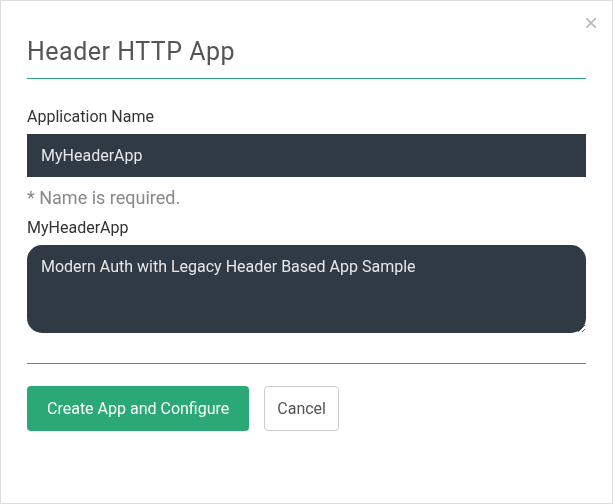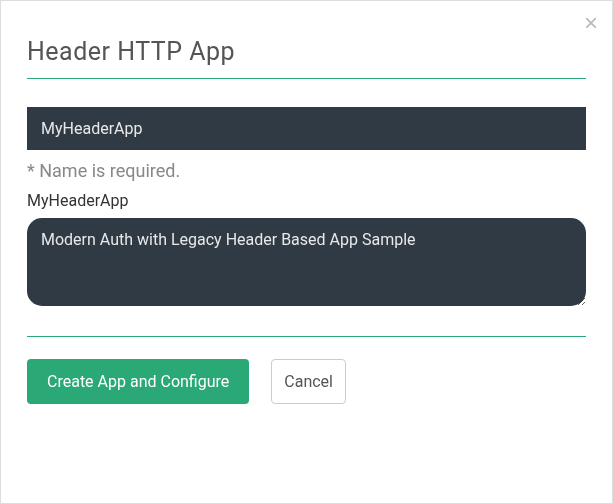--- a/index.html
+++ b/index.html
@@ -80,21 +80,21 @@
       resize: vertical;
     }
     .footer-divider {
       border: none;
       border-top: 1px solid #2aa876;
       margin-top: 26px;
       margin-bottom: 22px;
     }
     .button-row {
       display: flex;
-      gap: 22px;
+      gap: 15px;
     }
     .btn-primary {
       background: #2aa876;
       color: #fff;
       border: none;
       border-radius: 4px;
       padding: 12px 20px;
       font-size: 16px;
       font-family: inherit;
       cursor: pointer;
@@ -113,20 +113,21 @@
 </head>
 <body>
 
 <div class="dialog">
 
   <button class="close-btn">×</button>
 
   <h1 class="dialog-title">Header HTTP App</h1>
   <hr class="title-divider">
 
+  <label class="field-label">Application Name</label>
   <input type="text" class="text-input" value="MyHeaderApp" style="">
   <div class="hint">* Name is required.</div>
 
   <label class="field-label">MyHeaderApp</label>
   <textarea class="textarea-input" style="">Modern Auth with Legacy Header Based App Sample</textarea>
 
   <hr class="footer-divider">
 
   <div class="button-row">
     <button class="btn-primary">Create App and Configure</button>

